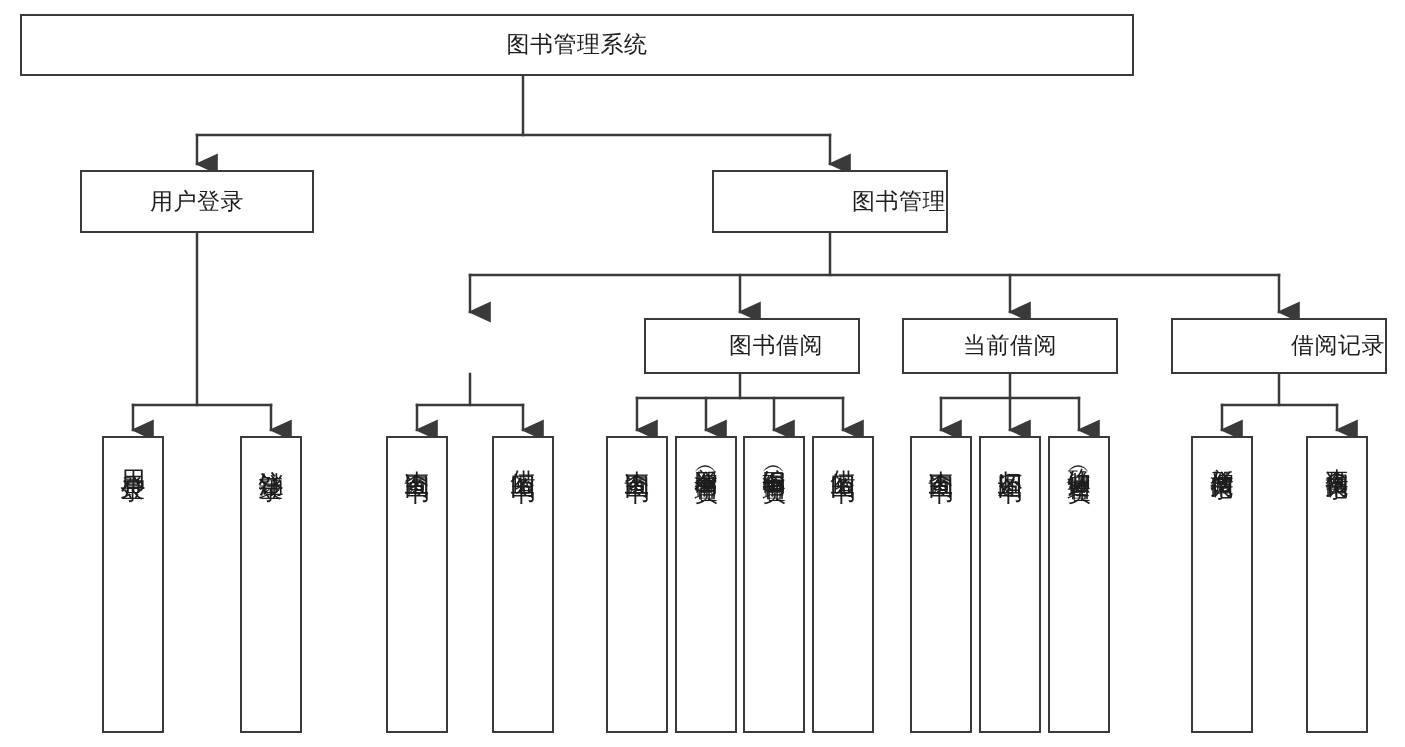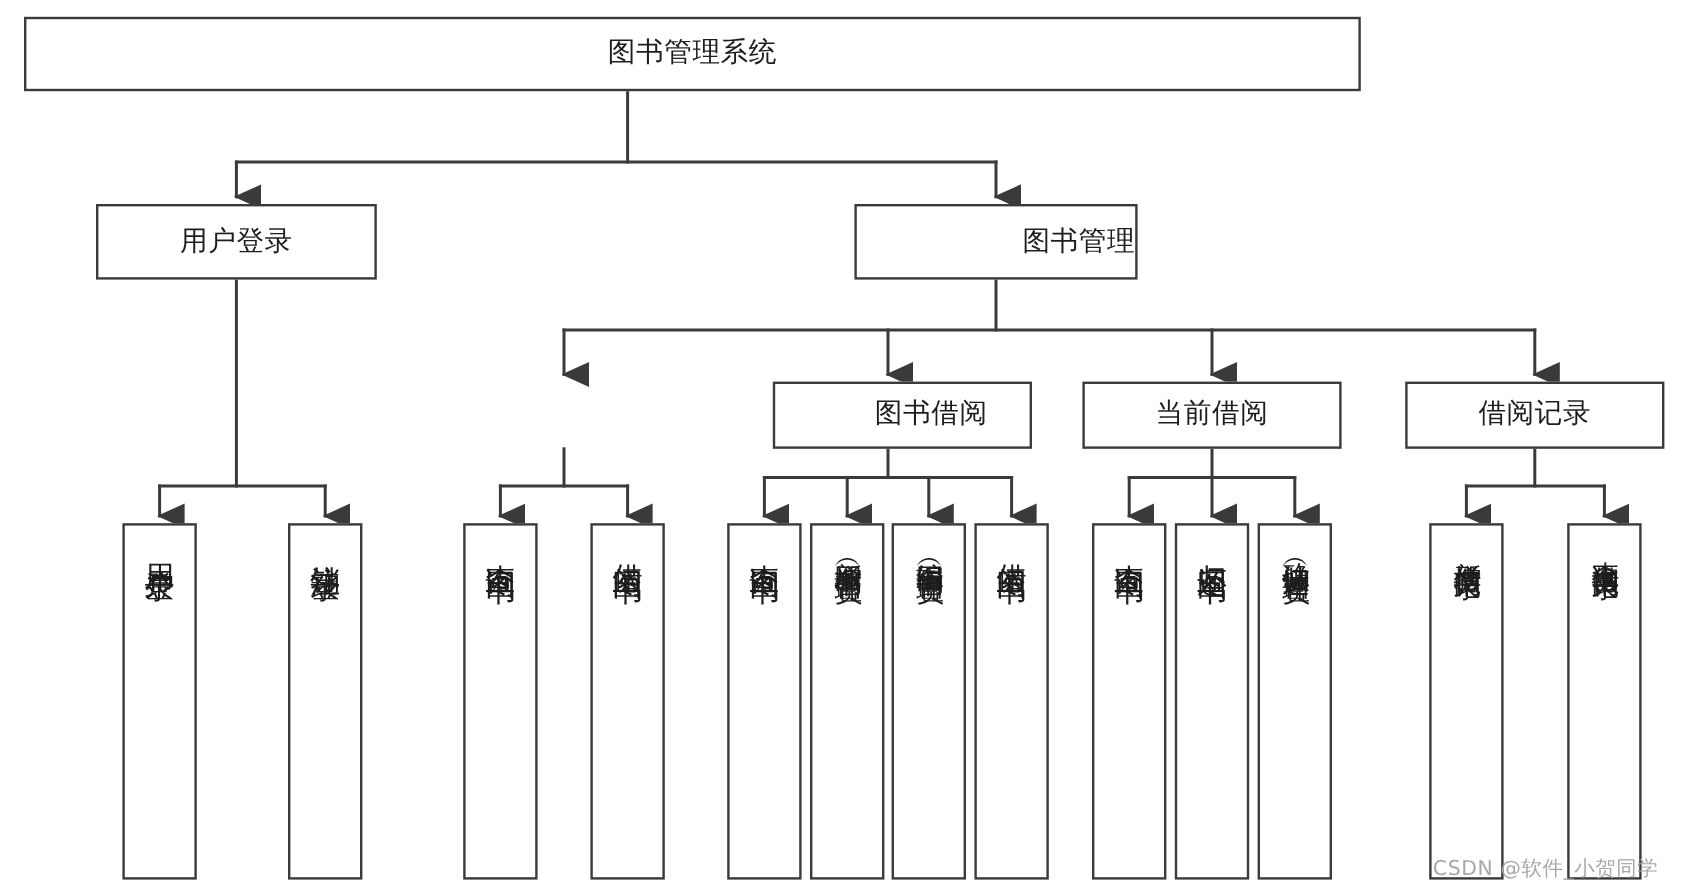--- a/index.html
+++ b/index.html
@@ -143,21 +143,21 @@
   <div class="node h" style="left:712px; top:170px; width:236px; height:63px;justify-content:flex-end;">
     <span class="label">图书管理</span>
   </div>
 
   <div class="node h" style="left:644px; top:318px; width:216px; height:56px;padding-left:48px;">
     <span class="label">图书借阅</span>
   </div>
   <div class="node h" style="left:902px; top:318px; width:216px; height:56px;">
     <span class="label">当前借阅</span>
   </div>
-  <div class="node h" style="left:1171px; top:318px; width:216px; height:56px;">
+  <div class="node h" style="left:1171px; top:318px; width:216px; height:56px;justify-content:flex-end;">
     <span class="label">借阅记录</span>
   </div>
 
   <div class="node v" style="left:102px; top:436px; width:62px; height:297px;">
     <span class="label">用户登录</span>
   </div>
   <div class="node v" style="left:240px; top:436px; width:62px; height:297px;">
     <span class="label">注销登录</span>
   </div>
 
@@ -191,15 +191,14 @@
     <span class="label">确认归还（管理员）</span>
   </div>
 
   <div class="node v narrow" style="left:1191px; top:436px; width:62px; height:297px;">
     <span class="label">新增借阅记录</span>
   </div>
   <div class="node v narrow" style="left:1306px; top:436px; width:62px; height:297px;">
     <span class="label">查询借阅记录</span>
   </div>
 
-  <div id="watermark">CSDN @软件_小贺同学</div>
 
 </div>
 
 </body></html>

